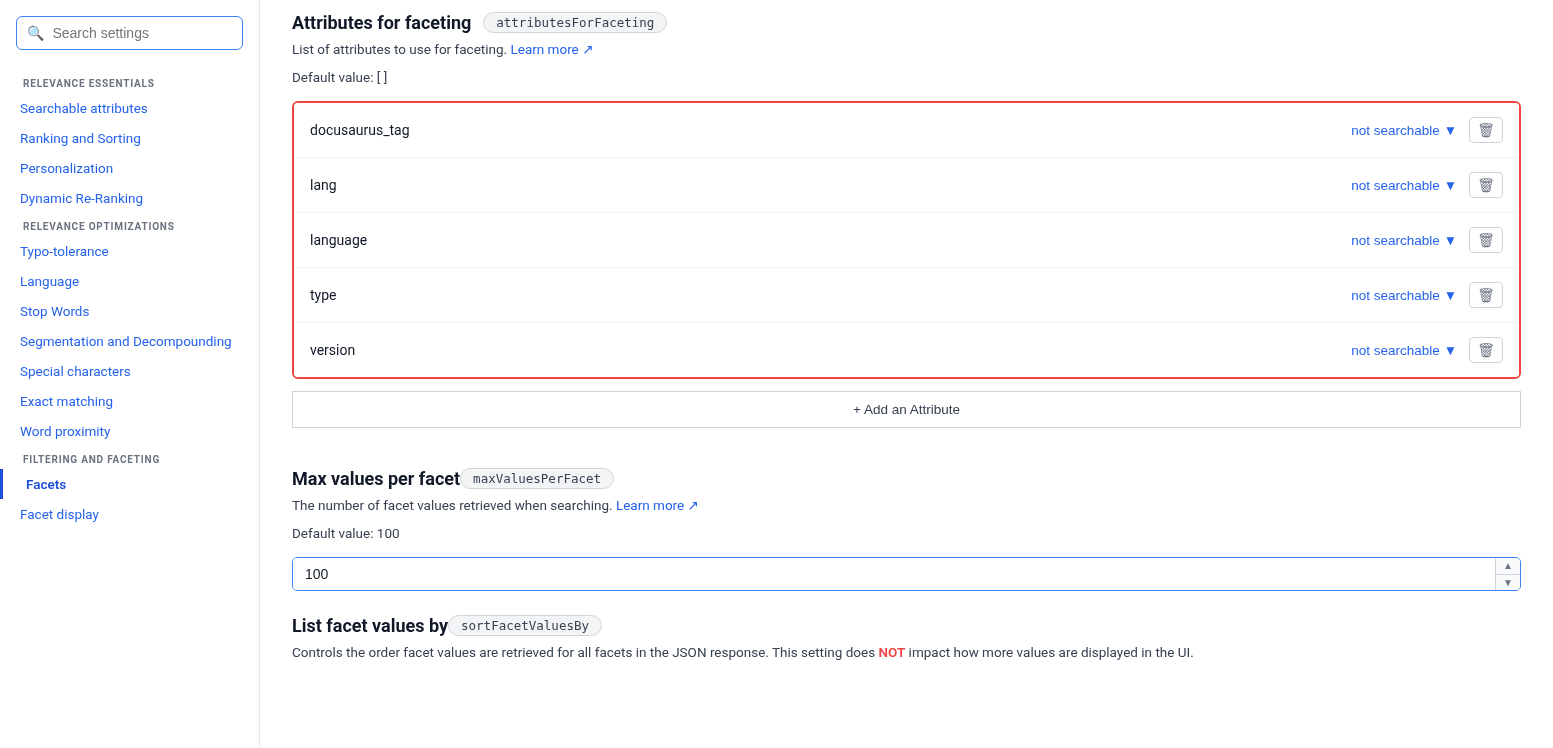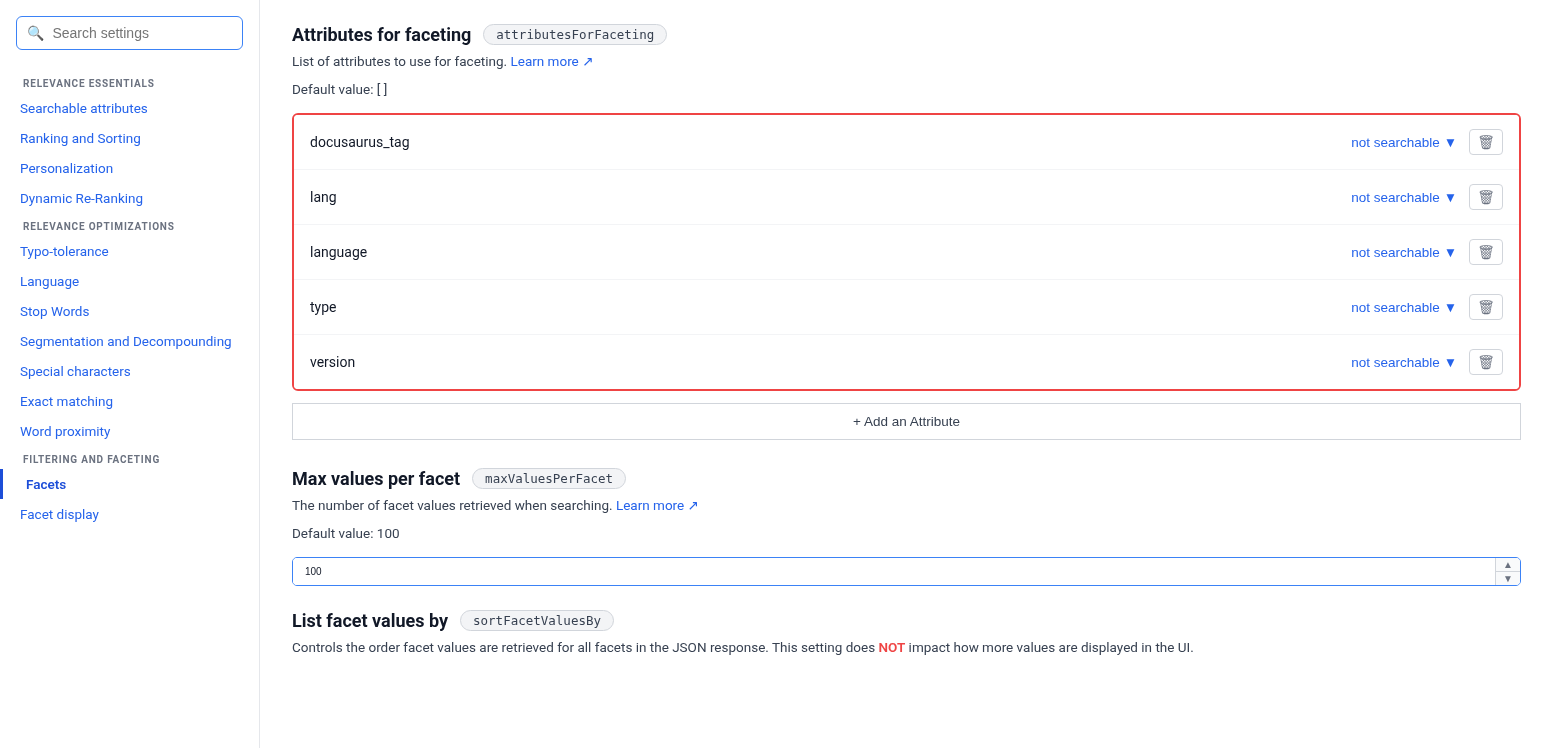--- a/index.html
+++ b/index.html
@@ -59,21 +59,21 @@
       padding-left: 17px;
     }
     .nav-item.active::before {
       content: '';
     }
 
     
     .main {
       flex: 1;
       overflow-y: auto;
-      padding: 24px 32px;
+      padding: 12px 32px;
       height: 748px;
     }
 
     
     .section-title-row {
       display: flex;
       align-items: center;
       gap: 12px;
       margin-bottom: 8px;
     }
@@ -174,21 +174,21 @@
       border-radius: 5px;
       overflow: hidden;
       width: 100%;
       margin-top: 10px;
     }
     .number-input {
       flex: 1;
       border: none;
       outline: none;
       padding: 8px 12px;
-      font-size: 10px;
+      font-size: 14px;
       color: #111827;
     }
     .spinner-btns {
       display: flex;
       flex-direction: column;
       border-left: 1px solid #d1d5db;
     }
     .spinner-btn {
       background: #f9fafb;
       border: none;
@@ -199,22 +199,23 @@
       flex: 1;
       display: flex;
       align-items: center;
       justify-content: center;
     }
     .spinner-btn:first-child { border-bottom: 1px solid #d1d5db; }
 
     
     .sort-title-row {
       display: flex;
-      gap: 12px;
+      gap: 0;
       margin-bottom: 8px;
+      margin-top: 12px;
     }
     .sort-desc {
       font-size: 13.5px;
       color: #374151;
     }
     .sort-desc .highlight-red {
       color: #ef4444;
       font-weight: 600;
     }
   </style>

